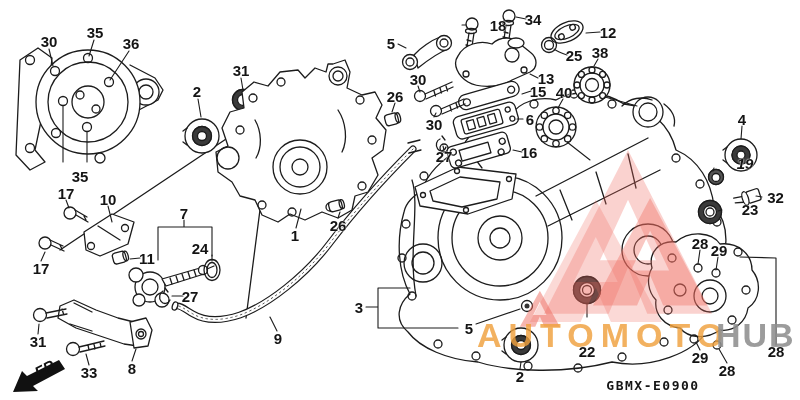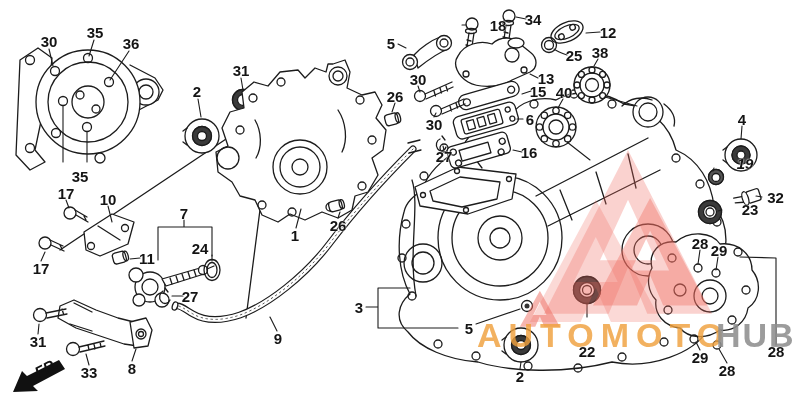--- a/index.html
+++ b/index.html
@@ -446,14 +446,15 @@
       <span class="callout" style="left: 745px; top: 163px; font-style: italic;">19</span>
       <span class="callout" style="left: 742px; top: 119px;">4</span>
       <span class="callout" style="left: 770px; top: 197px; padding-left: 11px;">32</span>
       <span class="callout" style="left: 700px; top: 243px;">28</span>
       <span class="callout" style="left: 719px; top: 250px;">29</span>
       <span class="callout" style="left: 700px; top: 357px;">29</span>
       <span class="callout" style="left: 727px; top: 370px;">28</span>
       <span class="callout" style="left: 776px; top: 351px;">28</span>
     </div>
 
+<div class="part-code">GBMX-E0900</div>
 
 </div>
 
 </body></html>

